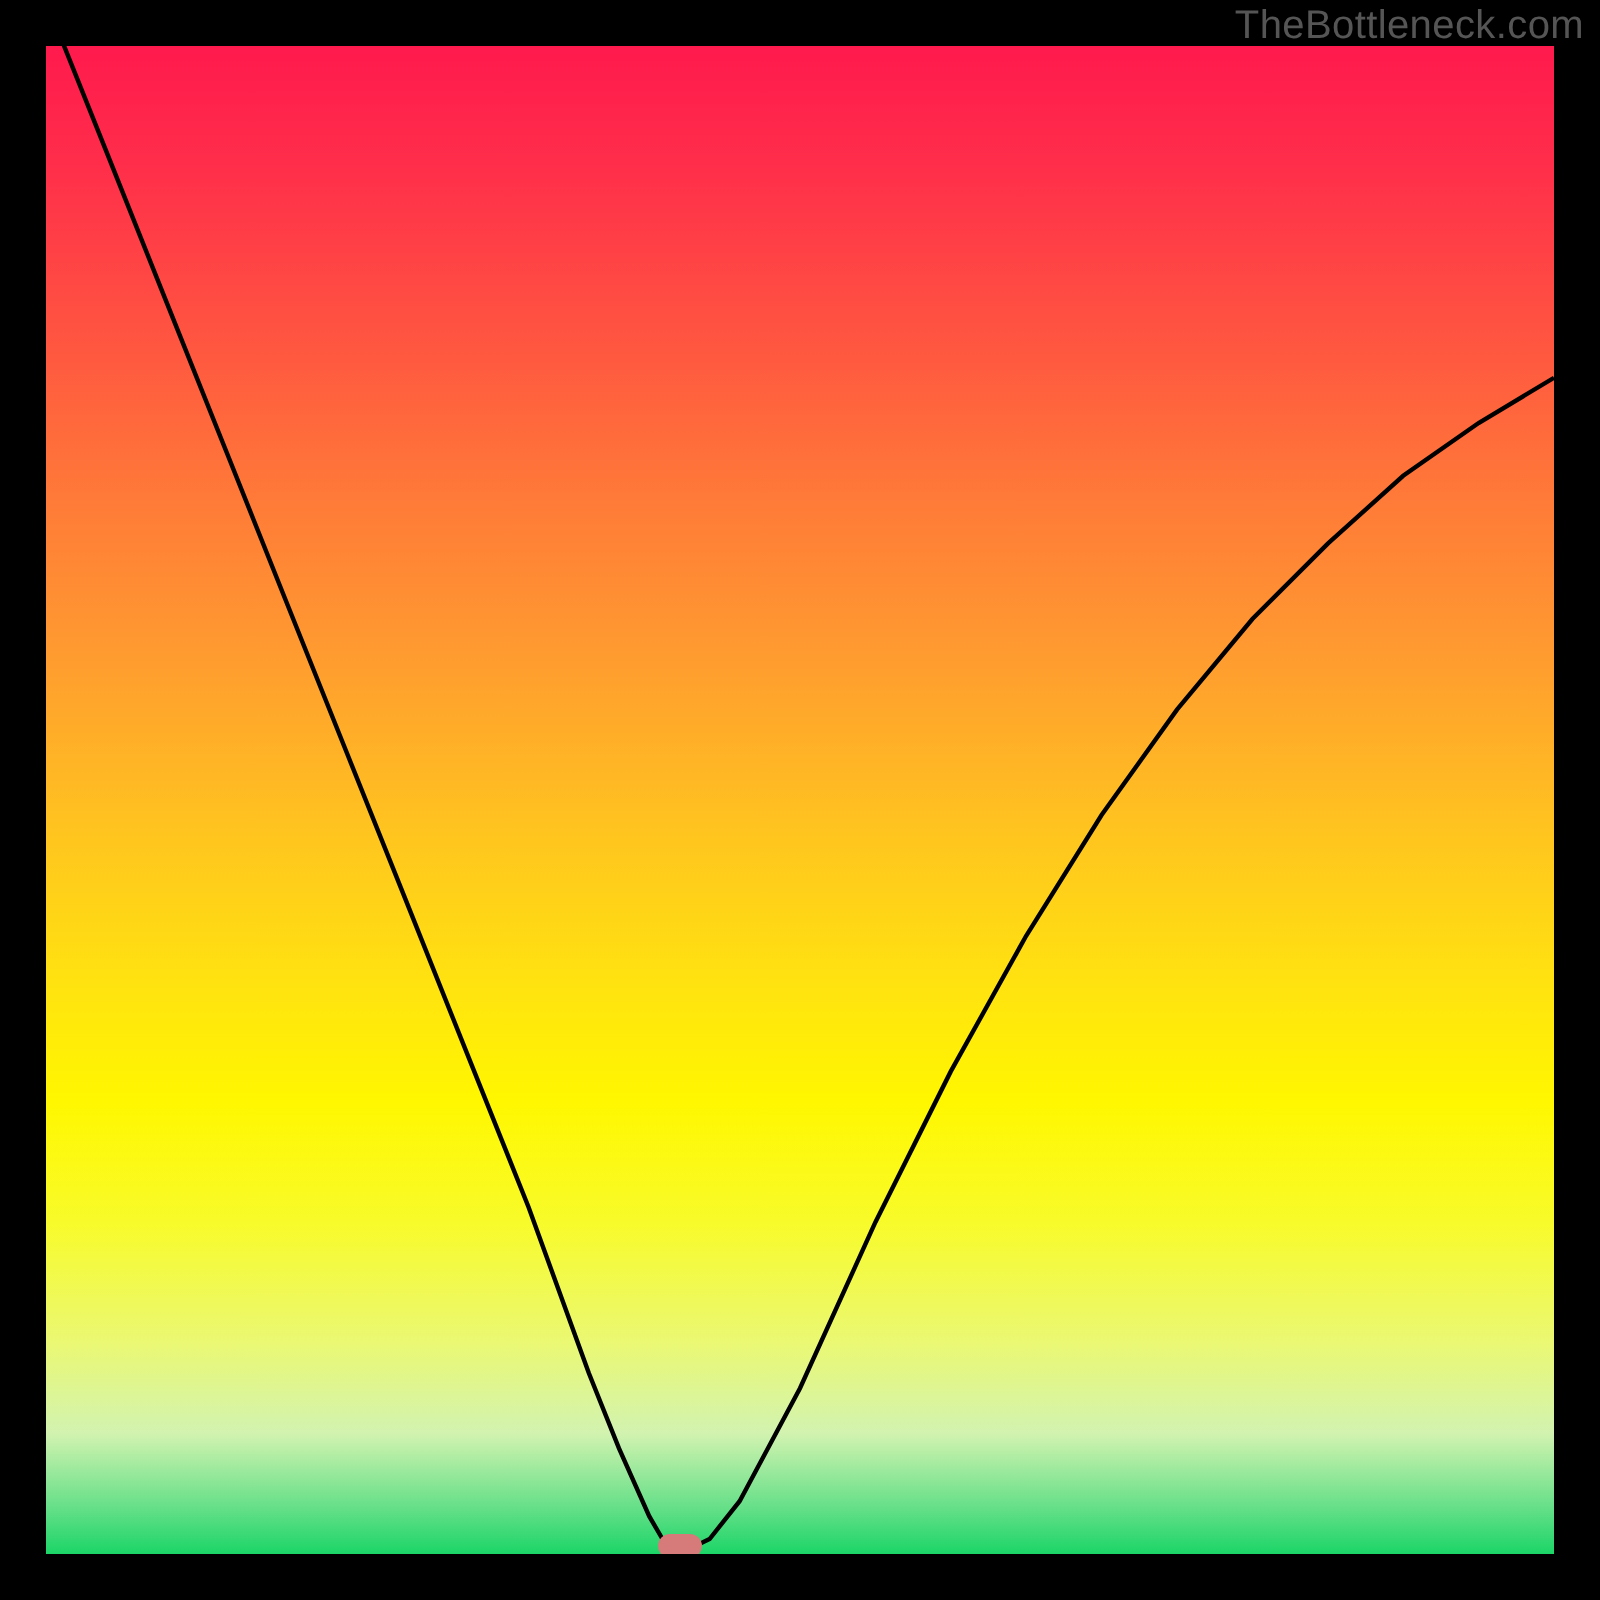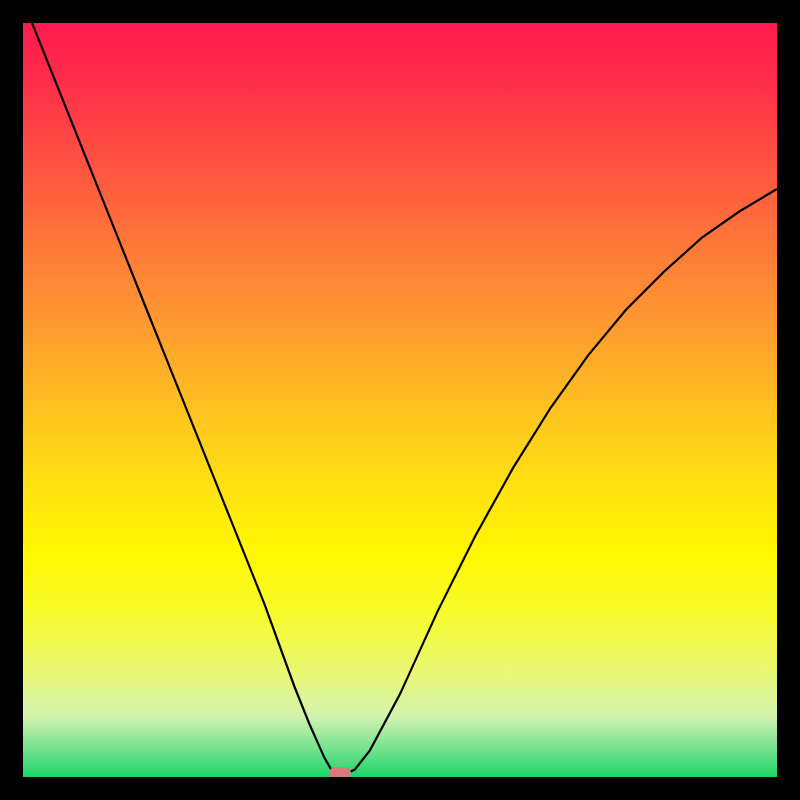--- a/index.html
+++ b/index.html
@@ -71,13 +71,14 @@
 <body>
 
 <div class="outer">
   <div class="plot-area">
     <div class="gradient"></div>
     <svg class="curve-svg" viewBox="0 0 754 754" preserveAspectRatio="none">
       <path id="curve-path" d="M0.0 -22.6 L30.2 52.8 L60.3 128.2 L90.5 203.6 L120.6 279.0 L150.8 354.4 L181.0 429.8 L211.1 505.2 L241.3 580.6 L271.4 663.5 L286.5 701.2 L301.6 735.1 L309.1 748.0 L316.7 750.2 L324.2 750.2 L331.8 746.5 L346.8 727.6 L377.0 671.1 L414.7 588.1 L452.4 512.7 L490.1 444.9 L527.8 384.5 L565.5 331.8 L603.2 286.5 L640.9 248.8 L678.6 214.9 L716.3 188.5 L754.0 165.9" stroke="#000" stroke-width="2.2" fill="none"></path>
     </svg>
     <div class="marker" id="marker" style="left: 305.68px; top: 744.23px; background: rgb(214, 122, 122);"></div>
   </div>
+  <div class="watermark">TheBottleneck.com</div>
 </div>
 
 </body></html>

